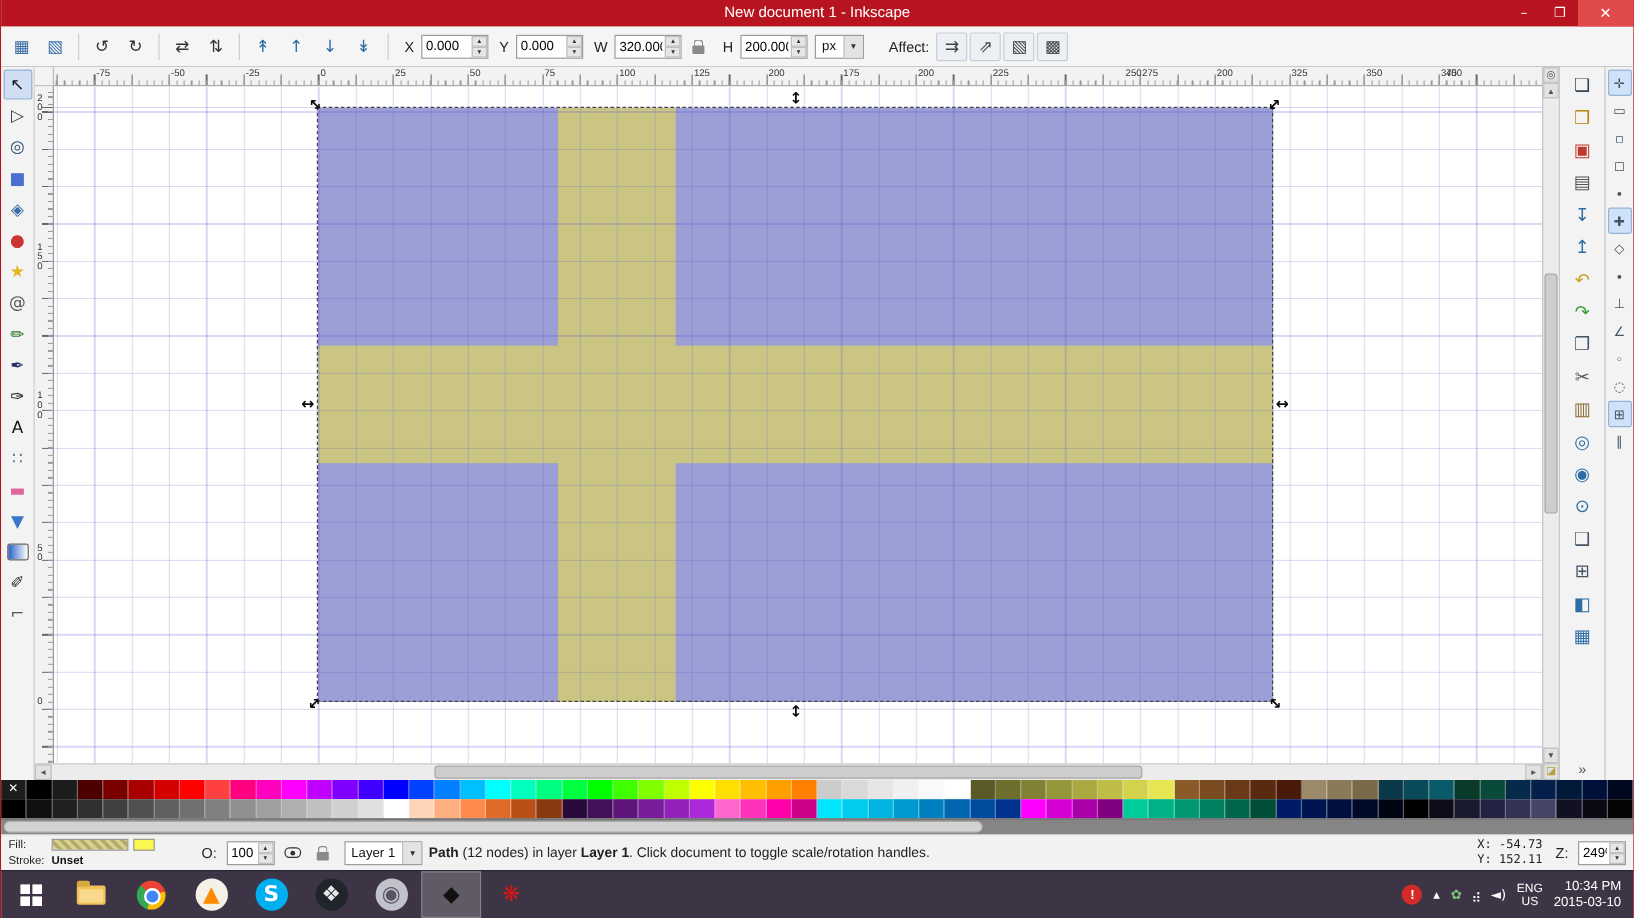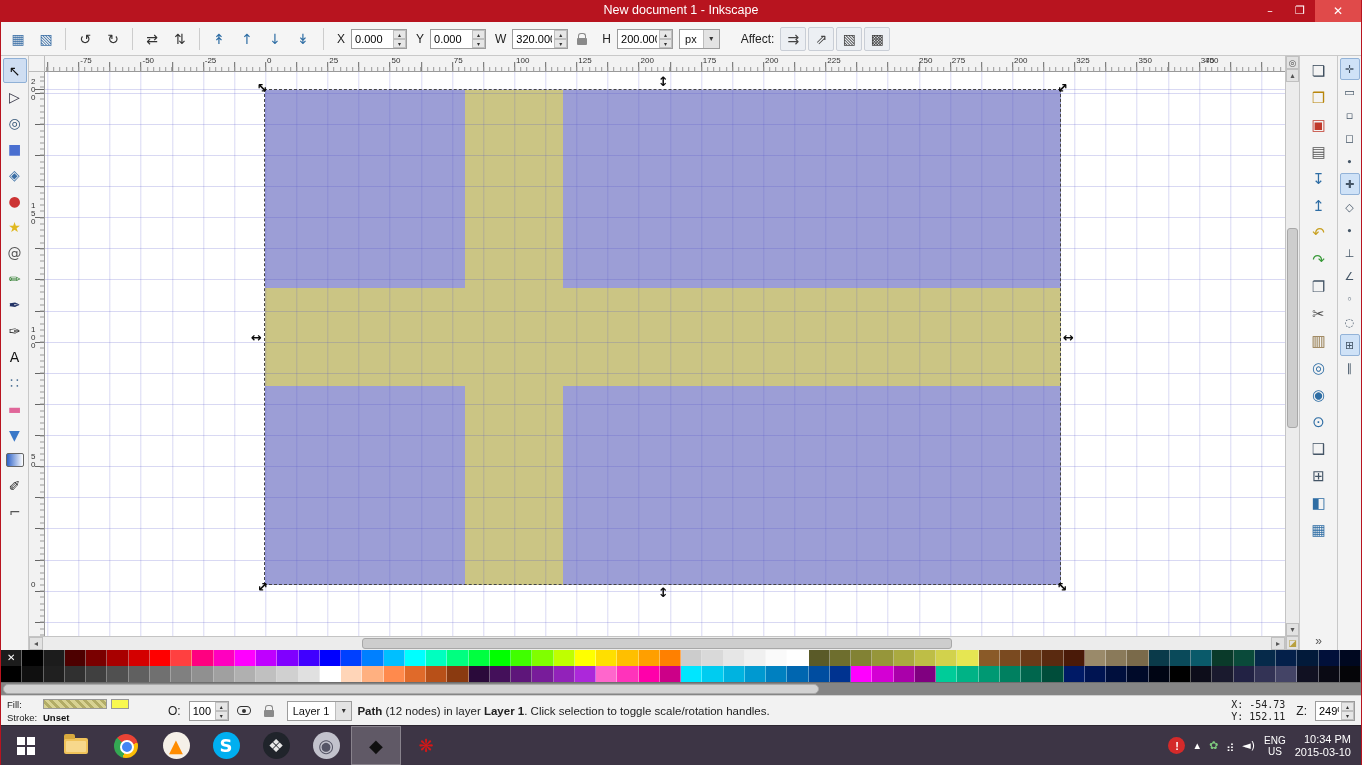--- a/index.html
+++ b/index.html
@@ -260,21 +260,21 @@
             <span class="hr-label" style="left: 222px;">0</span>
             <span class="hr-label" style="left: 284.25px;">25</span>
             <span class="hr-label" style="left: 346.5px;">50</span>
             <span class="hr-label" style="left: 408.75px;">75</span>
             <span class="hr-label" style="left: 471px;">100</span>
             <span class="hr-label" style="left: 533.25px;">125</span>
             <span class="hr-label" style="left: 595.5px;">200</span>
             <span class="hr-label" style="left: 657.75px;">175</span>
             <span class="hr-label" style="left: 720px;">200</span>
             <span class="hr-label" style="left: 782.25px;">225</span>
-            <span class="hr-label" style="left: 874px;">250</span>
+            <span class="hr-label" style="left: 893px;">250</span>
             <span class="hr-label" style="left: 906.75px;">275</span>
             <span class="hr-label" style="left: 969px;">200</span>
             <span class="hr-label" style="left: 1031.25px;">325</span>
             <span class="hr-label" style="left: 1093.5px;">350</span>
             <span class="hr-label" style="left: 1155.75px;">375</span>
             <span class="hr-label" style="left: 1160px;">400</span>
           </div>
       </div>
       <div class="canvas-body">
         <div class="vruler" id="vruler">
@@ -532,21 +532,21 @@
       </button>
     <button class="iconbtn">
         <span class="mini-lock"></span>
       </button>
 
     <span class="combo">
       <span class="combo-text">Layer 1</span>
       <span class="combo-arrow">▾</span>
     </span>
 
-    <div class="status-msg" id="status-msg"><span class="b">Path</span><span> (12 nodes) in layer </span><span class="b">Layer 1</span><span>. Click selection to toggle scale/rotation handles.</span></div>
+    <div class="status-msg" id="status-msg"><span class="b">Path</span><span> (12 nodes) in layer </span><span class="b">Layer 1</span><span>. Click document to toggle scale/rotation handles.</span></div>
 
     <div class="coords">
       <div><span>X:</span> <span>-54.73</span></div>
       <div><span>Y:</span> <span>152.11</span></div>
     </div>
 
     <span class="tb-label">Z:</span>
     <span class="spin small">
       <input class="spin-input" value="249%" style="">
       <span class="spin-btns">

